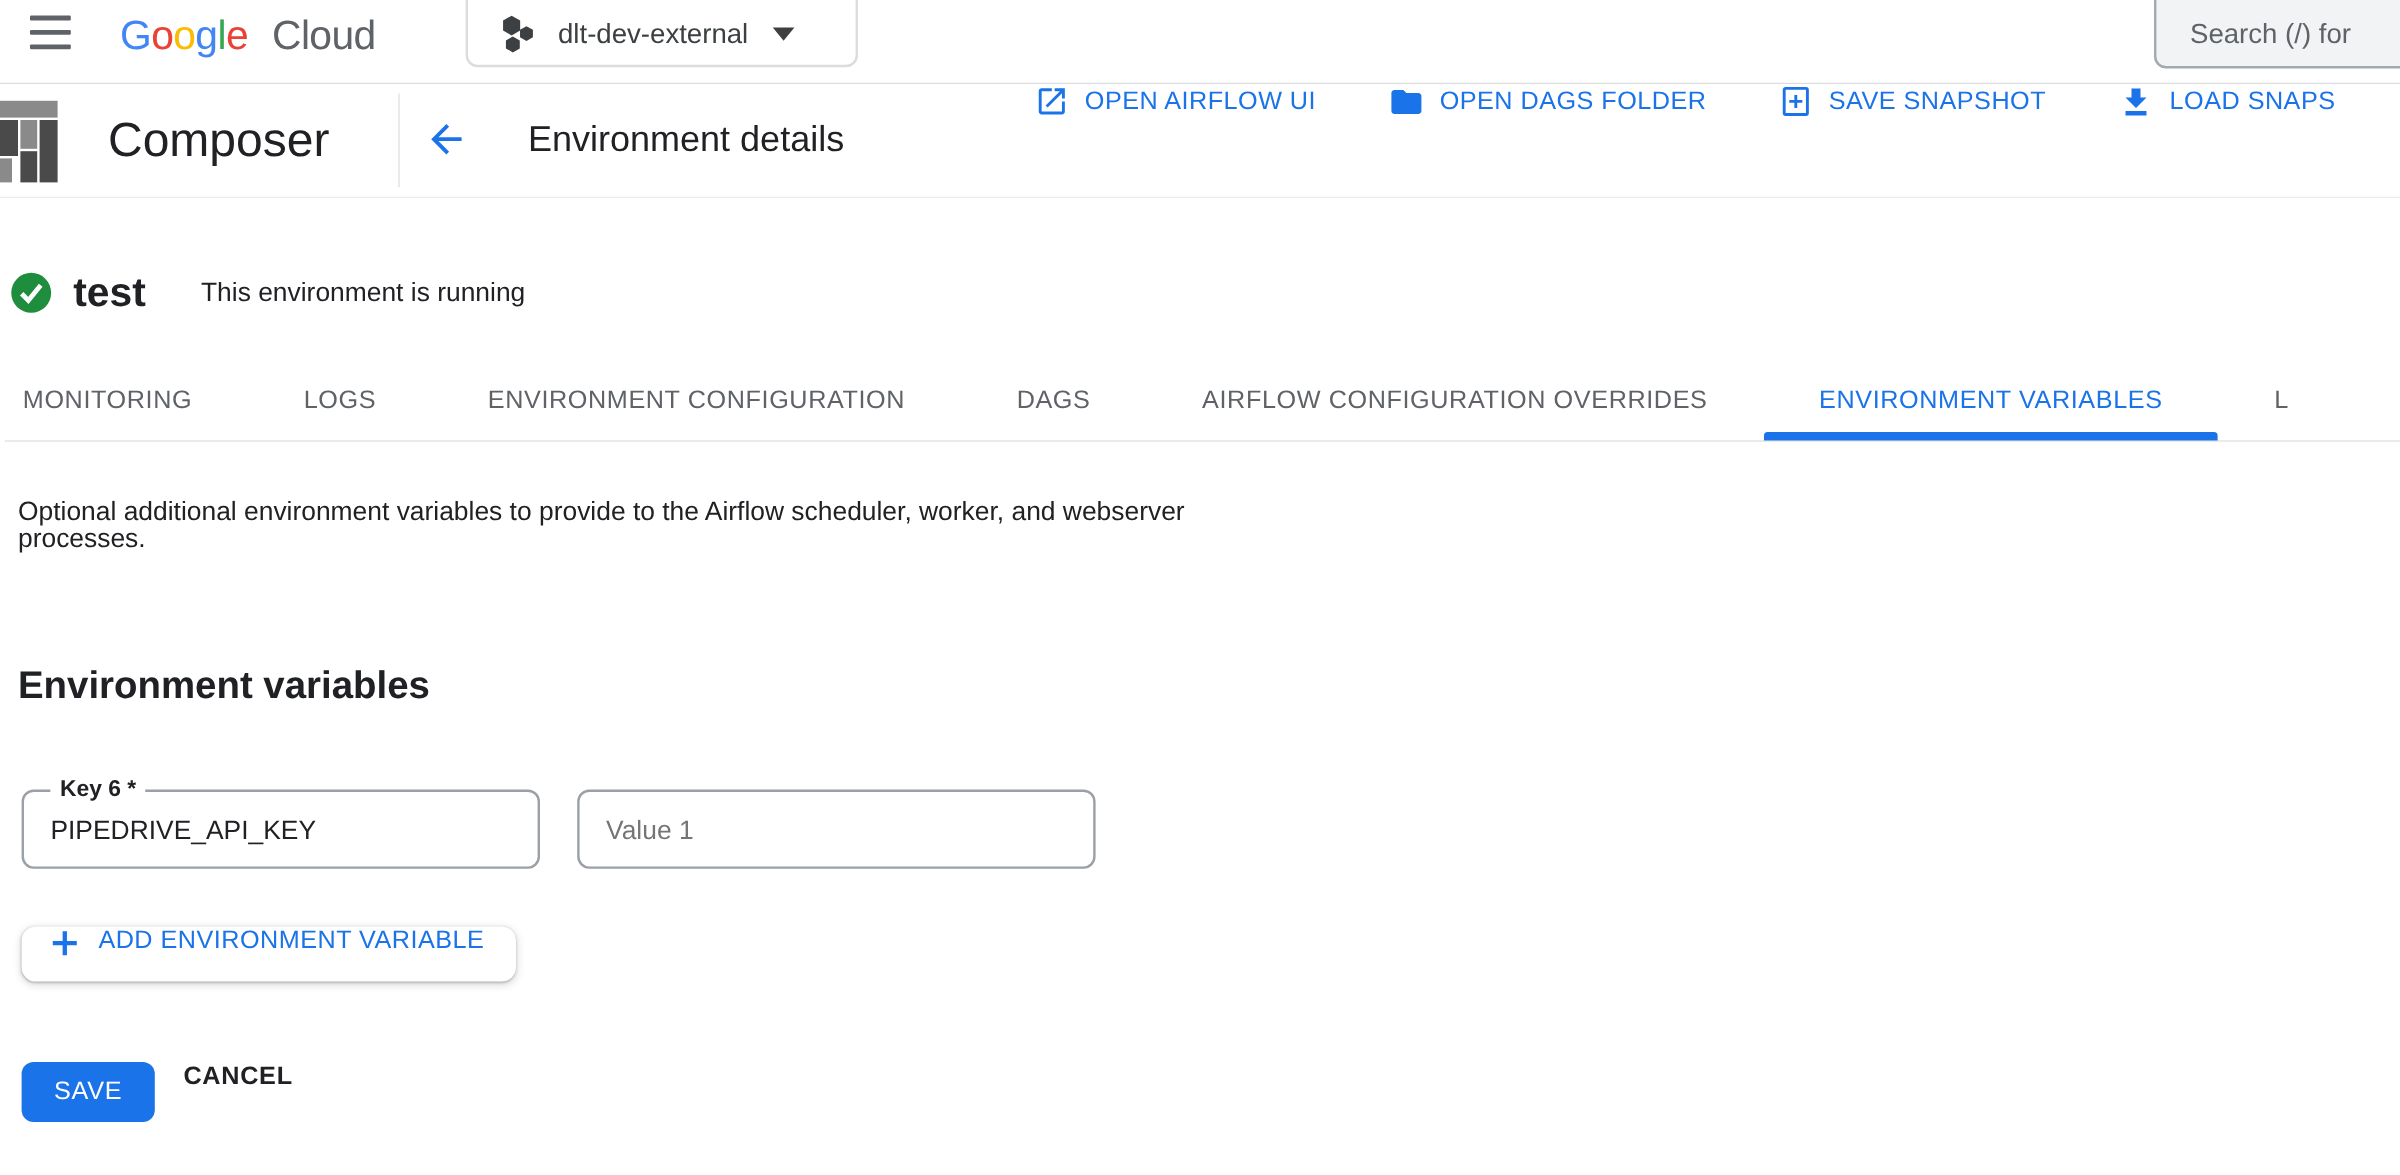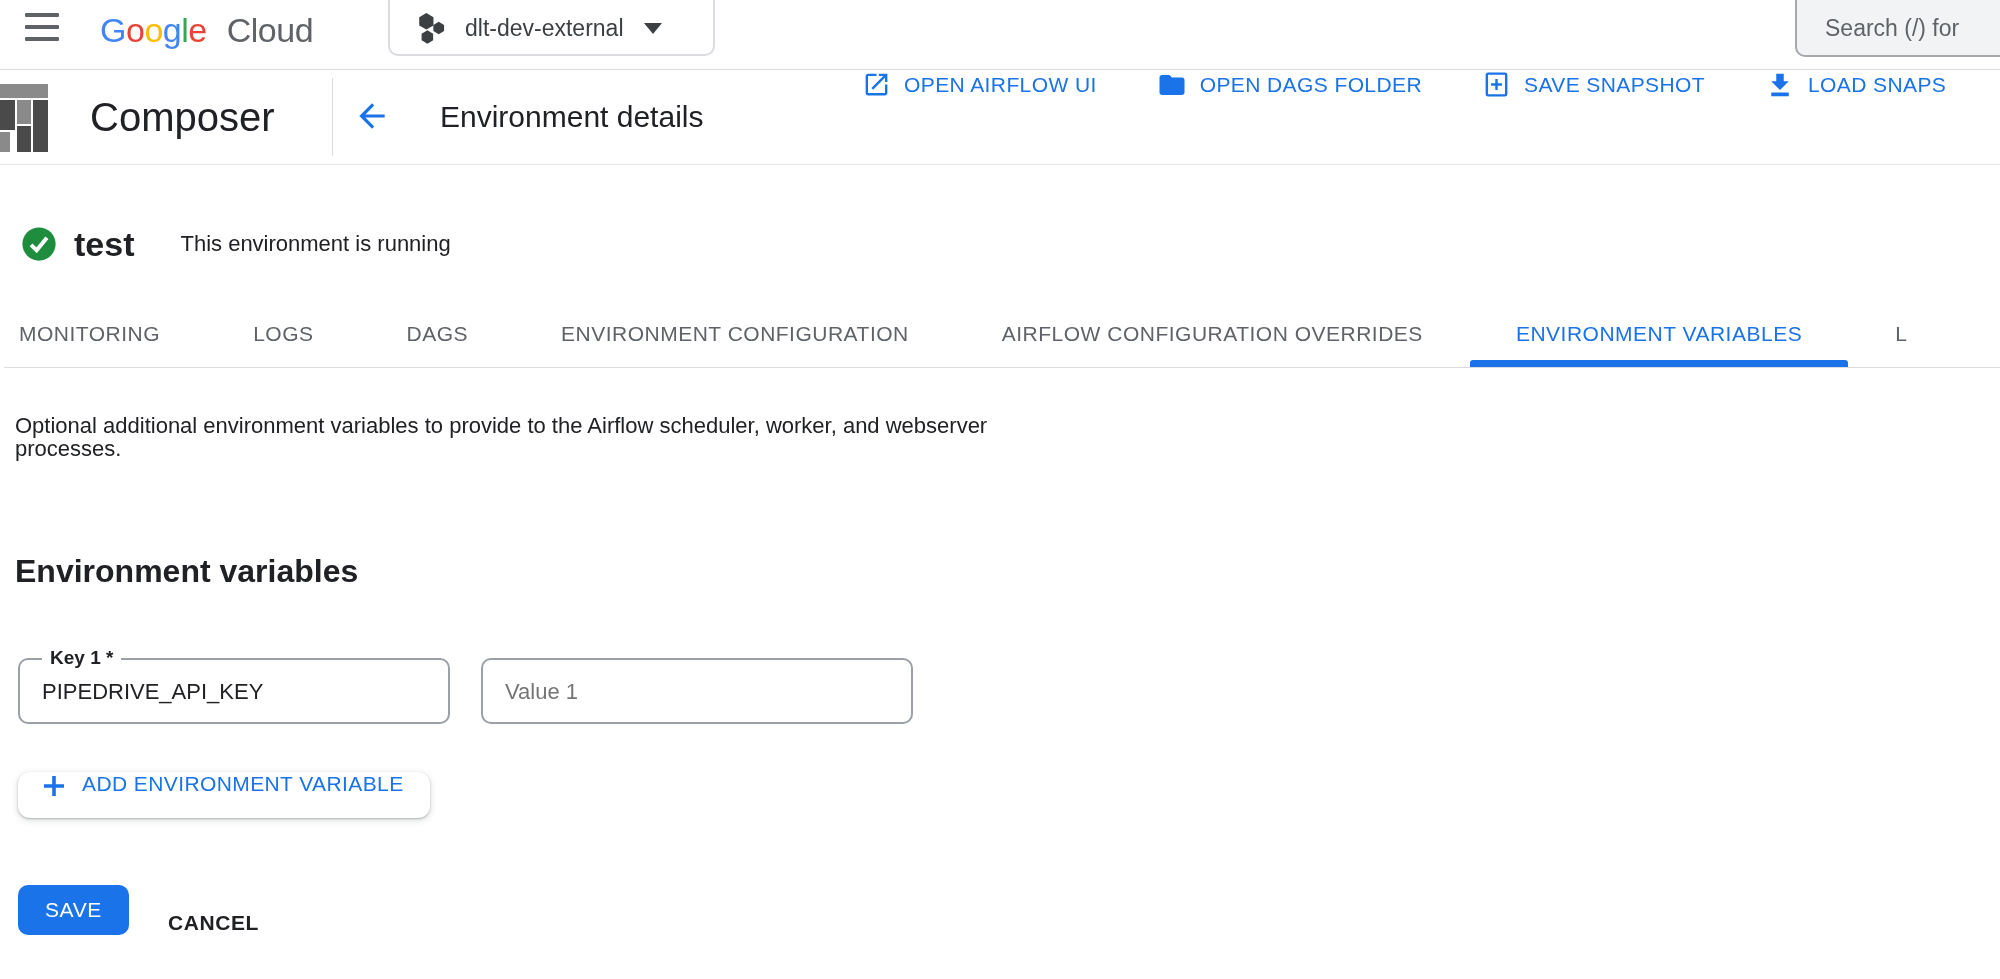--- a/index.html
+++ b/index.html
@@ -22,40 +22,40 @@
   
   .appbar{position:absolute;left:0;top:70px;width:2000px;height:94px;background:#fff;border-bottom:1px solid #e8eaed;}
   .composer-ico{position:absolute;left:-4px;top:12px;}
   .product{position:absolute;left:90px;top:0;height:94px;display:flex;align-items:center;font-size:40px;color:#202124;}
   .vdiv{position:absolute;left:332px;top:8px;width:1px;height:78px;background:#dadce0;}
   .backbtn{position:absolute;left:350px;top:27px;width:44px;height:40px;background:none;border:none;padding:0;cursor:pointer;}
   .pagetitle{position:absolute;left:440px;top:0;height:94px;display:flex;align-items:center;font-size:30px;font-weight:400;color:#202124;margin:0;}
   .appbar-actions{position:absolute;left:862px;top:0;height:94px;display:flex;align-items:flex-start;gap:60px;white-space:nowrap;}
   .act-btn{display:flex;align-items:center;gap:13px;background:none;border:none;padding:0;cursor:pointer;font-family:inherit;font-size:21px;font-weight:500;letter-spacing:0.4px;color:#1a73e8;}
   
-  .status-row{position:absolute;left:20px;top:222px;display:flex;align-items:center;height:44px;}
+  .status-row{position:absolute;left:7px;top:222px;display:flex;align-items:center;height:44px;}
   .env-name{font-size:34px;font-weight:700;color:#202124;margin-left:16px;}
   .env-msg{font-size:22px;color:#202124;margin-left:46px;}
   
   .tabs{position:absolute;left:4px;top:300px;width:2000px;height:68px;border-bottom:1px solid #dadce0;display:flex;align-items:stretch;gap:1px;margin:0;padding:0 0 0 0;box-sizing:border-box;}
   .tabs{padding-left:0;}
   .tab{position:relative;margin:0;border:none;background:none;padding:0 46px;display:flex;align-items:center;cursor:pointer;font-family:inherit;font-size:21px;font-weight:500;letter-spacing:0.5px;color:#5f6368;white-space:nowrap;}
   .tab:first-child{margin-left:-31px;}
   .tab.active{color:#1a73e8;}
   .tab.active::after{content:"";position:absolute;left:0;right:0;bottom:0;height:7px;background:#1a73e8;border-radius:3px 3px 0 0;}
   
   .desc{position:absolute;left:15px;top:414px;width:1005px;font-size:22px;line-height:23px;color:#202124;margin:0;}
   .heading{position:absolute;left:15px;top:553px;font-size:32px;font-weight:700;color:#202124;margin:0;}
   .fields{position:absolute;left:18px;top:658px;display:flex;gap:31px;}
   .field{position:relative;width:432px;height:66px;border:2px solid #9aa0a6;border-radius:10px;box-sizing:border-box;background:#fff;}
   .field .flabel{position:absolute;left:22px;top:-13px;background:#fff;padding:0 8px;font-size:19px;font-weight:600;color:#202124;}
   .field input{position:absolute;left:20px;top:6px;width:388px;height:50px;border:none;outline:none;background:transparent;font-family:inherit;font-size:22px;color:#202124;}
   .field input::placeholder{color:#757575;opacity:1;}
   .add-btn{position:absolute;left:18px;top:772px;height:46px;display:flex;gap:14px;padding:0 26px 0 22px;background:#fff;border:none;border-radius:12px;cursor:pointer;font-family:inherit;font-size:21px;font-weight:500;letter-spacing:0.4px;color:#1a73e8;box-shadow:0 1px 2px rgba(60,64,67,.3),0 2px 6px 1px rgba(60,64,67,.15);}
-  .form-actions{position:absolute;left:18px;top:885px;display:flex;align-items:flex-end;gap:39px;}
+  .form-actions{position:absolute;left:18px;top:885px;display:flex;align-items:flex-start;gap:24px;}
   .save-btn{height:50px;padding:0 27px;background:#1a73e8;color:#fff;border:none;border-radius:10px;cursor:pointer;font-family:inherit;font-size:21px;font-weight:500;letter-spacing:0.6px;}
   .cancel-btn{background:none;border:none;padding:0;cursor:pointer;font-family:inherit;font-size:21px;font-weight:600;letter-spacing:0.6px;color:#202124;}
 </style>
 </head>
 <body>
 
 <div class="page">
 
   <header class="topbar">
     <button class="hamburger">
@@ -138,43 +138,43 @@
   </div>
 
   <nav class="tabs">
     <button class="tab">
         <span>MONITORING</span>
       </button>
     <button class="tab">
         <span>LOGS</span>
       </button>
     <button class="tab">
-        <span>DAGS</span>
+        <span>ENVIRONMENT CONFIGURATION</span>
       </button>
     <button class="tab">
-        <span>ENVIRONMENT CONFIGURATION</span>
+        <span>DAGS</span>
       </button>
     <button class="tab">
         <span>AIRFLOW CONFIGURATION OVERRIDES</span>
       </button>
     <button class="tab active">
         <span>ENVIRONMENT VARIABLES</span>
       </button>
     <button class="tab">
         <span>L</span>
       </button>
   </nav>
 
   <main>
     <p class="desc">Optional additional environment variables to provide to the Airflow scheduler, worker, and webserver processes.</p>
     <h2 class="heading">Environment variables</h2>
 
     <div class="fields">
       <div class="field">
-        <span class="flabel">Key 1 *</span>
+        <span class="flabel">Key 6 *</span>
         <input type="text" value="PIPEDRIVE_API_KEY" style="">
       </div>
       <div class="field">
         <input type="text" placeholder="Value 1" style="">
       </div>
     </div>
 
     <button class="add-btn">
       <svg width="28" height="28" viewBox="0 0 28 28">
         <path d="M14 4v20M4 14h20" stroke="#1a73e8" stroke-width="3.6"></path>

